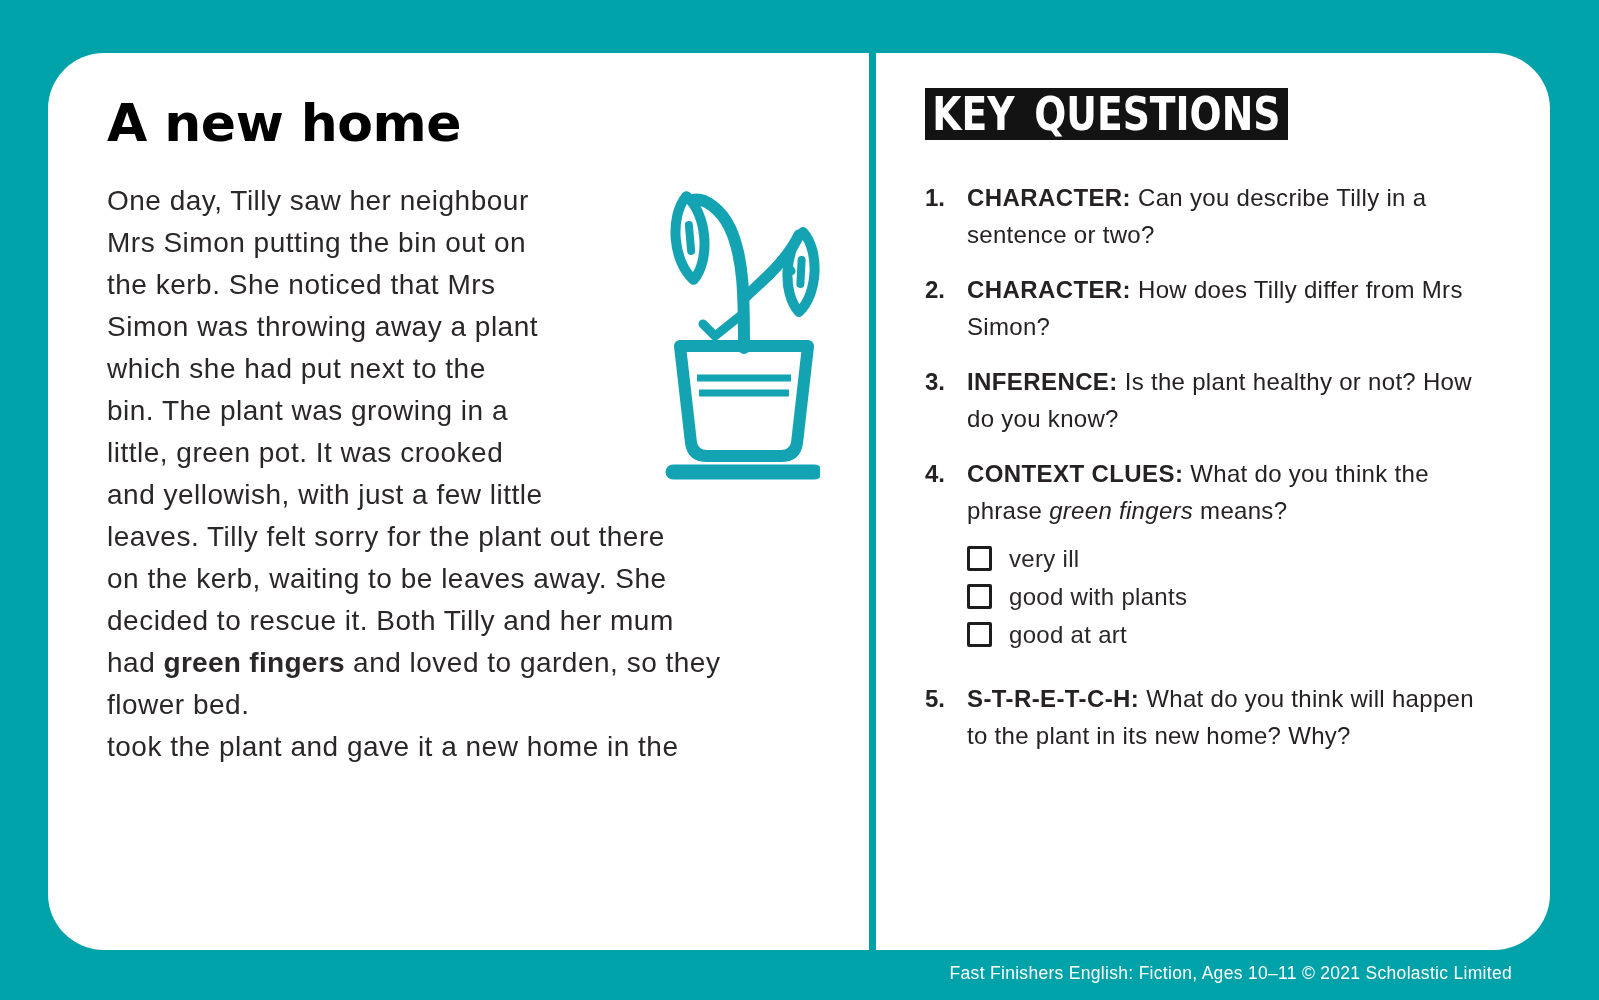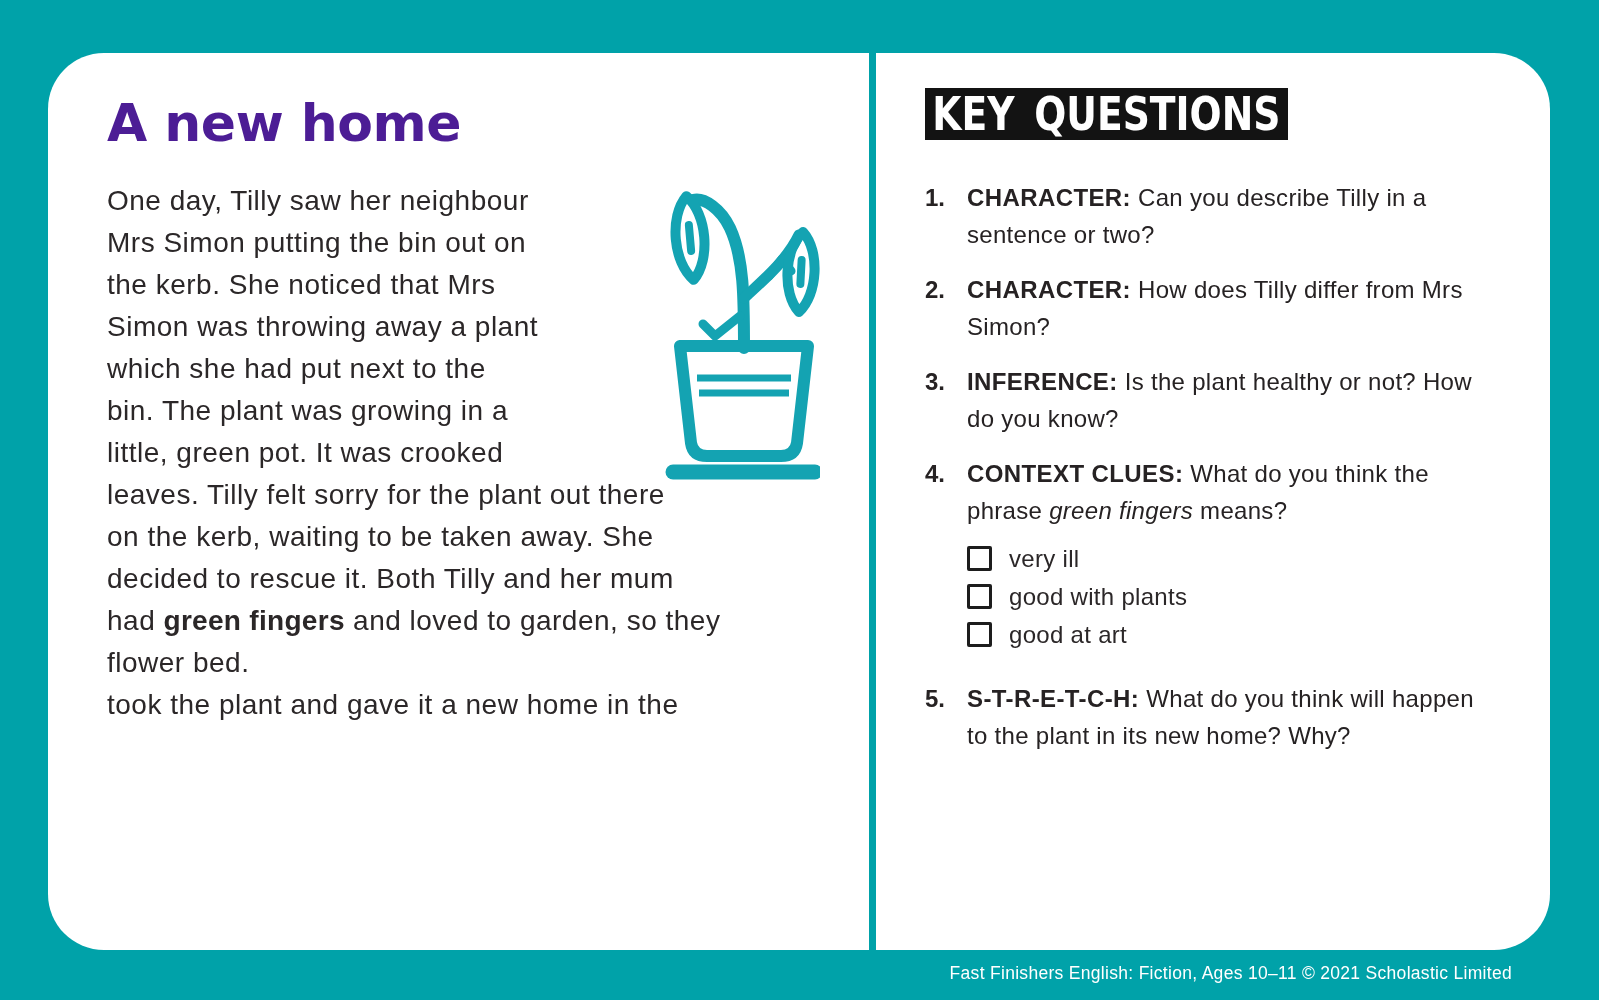--- a/index.html
+++ b/index.html
@@ -16,21 +16,21 @@
   .divider {
     position:absolute; left:821px; top:0; width:7px; height:897px;
     background:var(--teal,#00a2a9);
   }
 
   
   .story-title {
     position:absolute; left:59px; top:40px;
     font-family:"DejaVu Sans", sans-serif;
     font-weight:800; font-size:52px; letter-spacing:-0.5px;
-    color:#4c1d95;
+    color:#000000;
   }
 
   .story-block { position:absolute; left:59px; top:127px; width:720px; }
   .story-line {
     height:42px; line-height:42px; white-space:nowrap;
     font-size:28px; letter-spacing:0.5px; color:#2b2728;
   }
   .story-line .b { font-weight:700; letter-spacing:0.3px; }
 
   .plant {
@@ -79,22 +79,23 @@
     <h1 class="story-title">A new home</h1>
 
     <div class="story-block" id="story-lines">
         <div class="story-line"><span>One day, Tilly saw her neighbour</span></div>
         <div class="story-line"><span>Mrs Simon putting the bin out on</span></div>
         <div class="story-line"><span>the kerb. She noticed that Mrs</span></div>
         <div class="story-line"><span>Simon was throwing away a plant</span></div>
         <div class="story-line"><span>which she had put next to the</span></div>
         <div class="story-line"><span>bin. The plant was growing in a</span></div>
         <div class="story-line"><span>little, green pot. It was crooked</span></div>
+        <div class="story-line"><span>and yellowish, with just a few little</span></div>
         <div class="story-line"><span>leaves. Tilly felt sorry for the plant out there</span></div>
-        <div class="story-line"><span>on the kerb, waiting to be taken away. She</span></div>
+        <div class="story-line"><span>on the kerb, waiting to be leaves away. She</span></div>
         <div class="story-line"><span>decided to rescue it. Both Tilly and her mum</span></div>
         <div class="story-line"><span>had </span><span class="b">green fingers</span><span> and loved to garden, so they</span></div>
         <div class="story-line"><span>flower bed.</span></div>
         <div class="story-line"><span>took the plant and gave it a new home in the</span></div>
       </div>
 
     <svg class="plant" width="170" height="300" viewBox="0 0 170 300" aria-hidden="true">
       <g stroke="var(--icon-teal,#14a3b2)" fill="none">
         <path d="M94,162 C94,112 94,72 80,42 C71,23 54,11 43,14" stroke-width="12" stroke-linecap="round"></path>
         <path d="M94,112 C110,97 136,76 149,49" stroke-width="11" stroke-linecap="round"></path>

